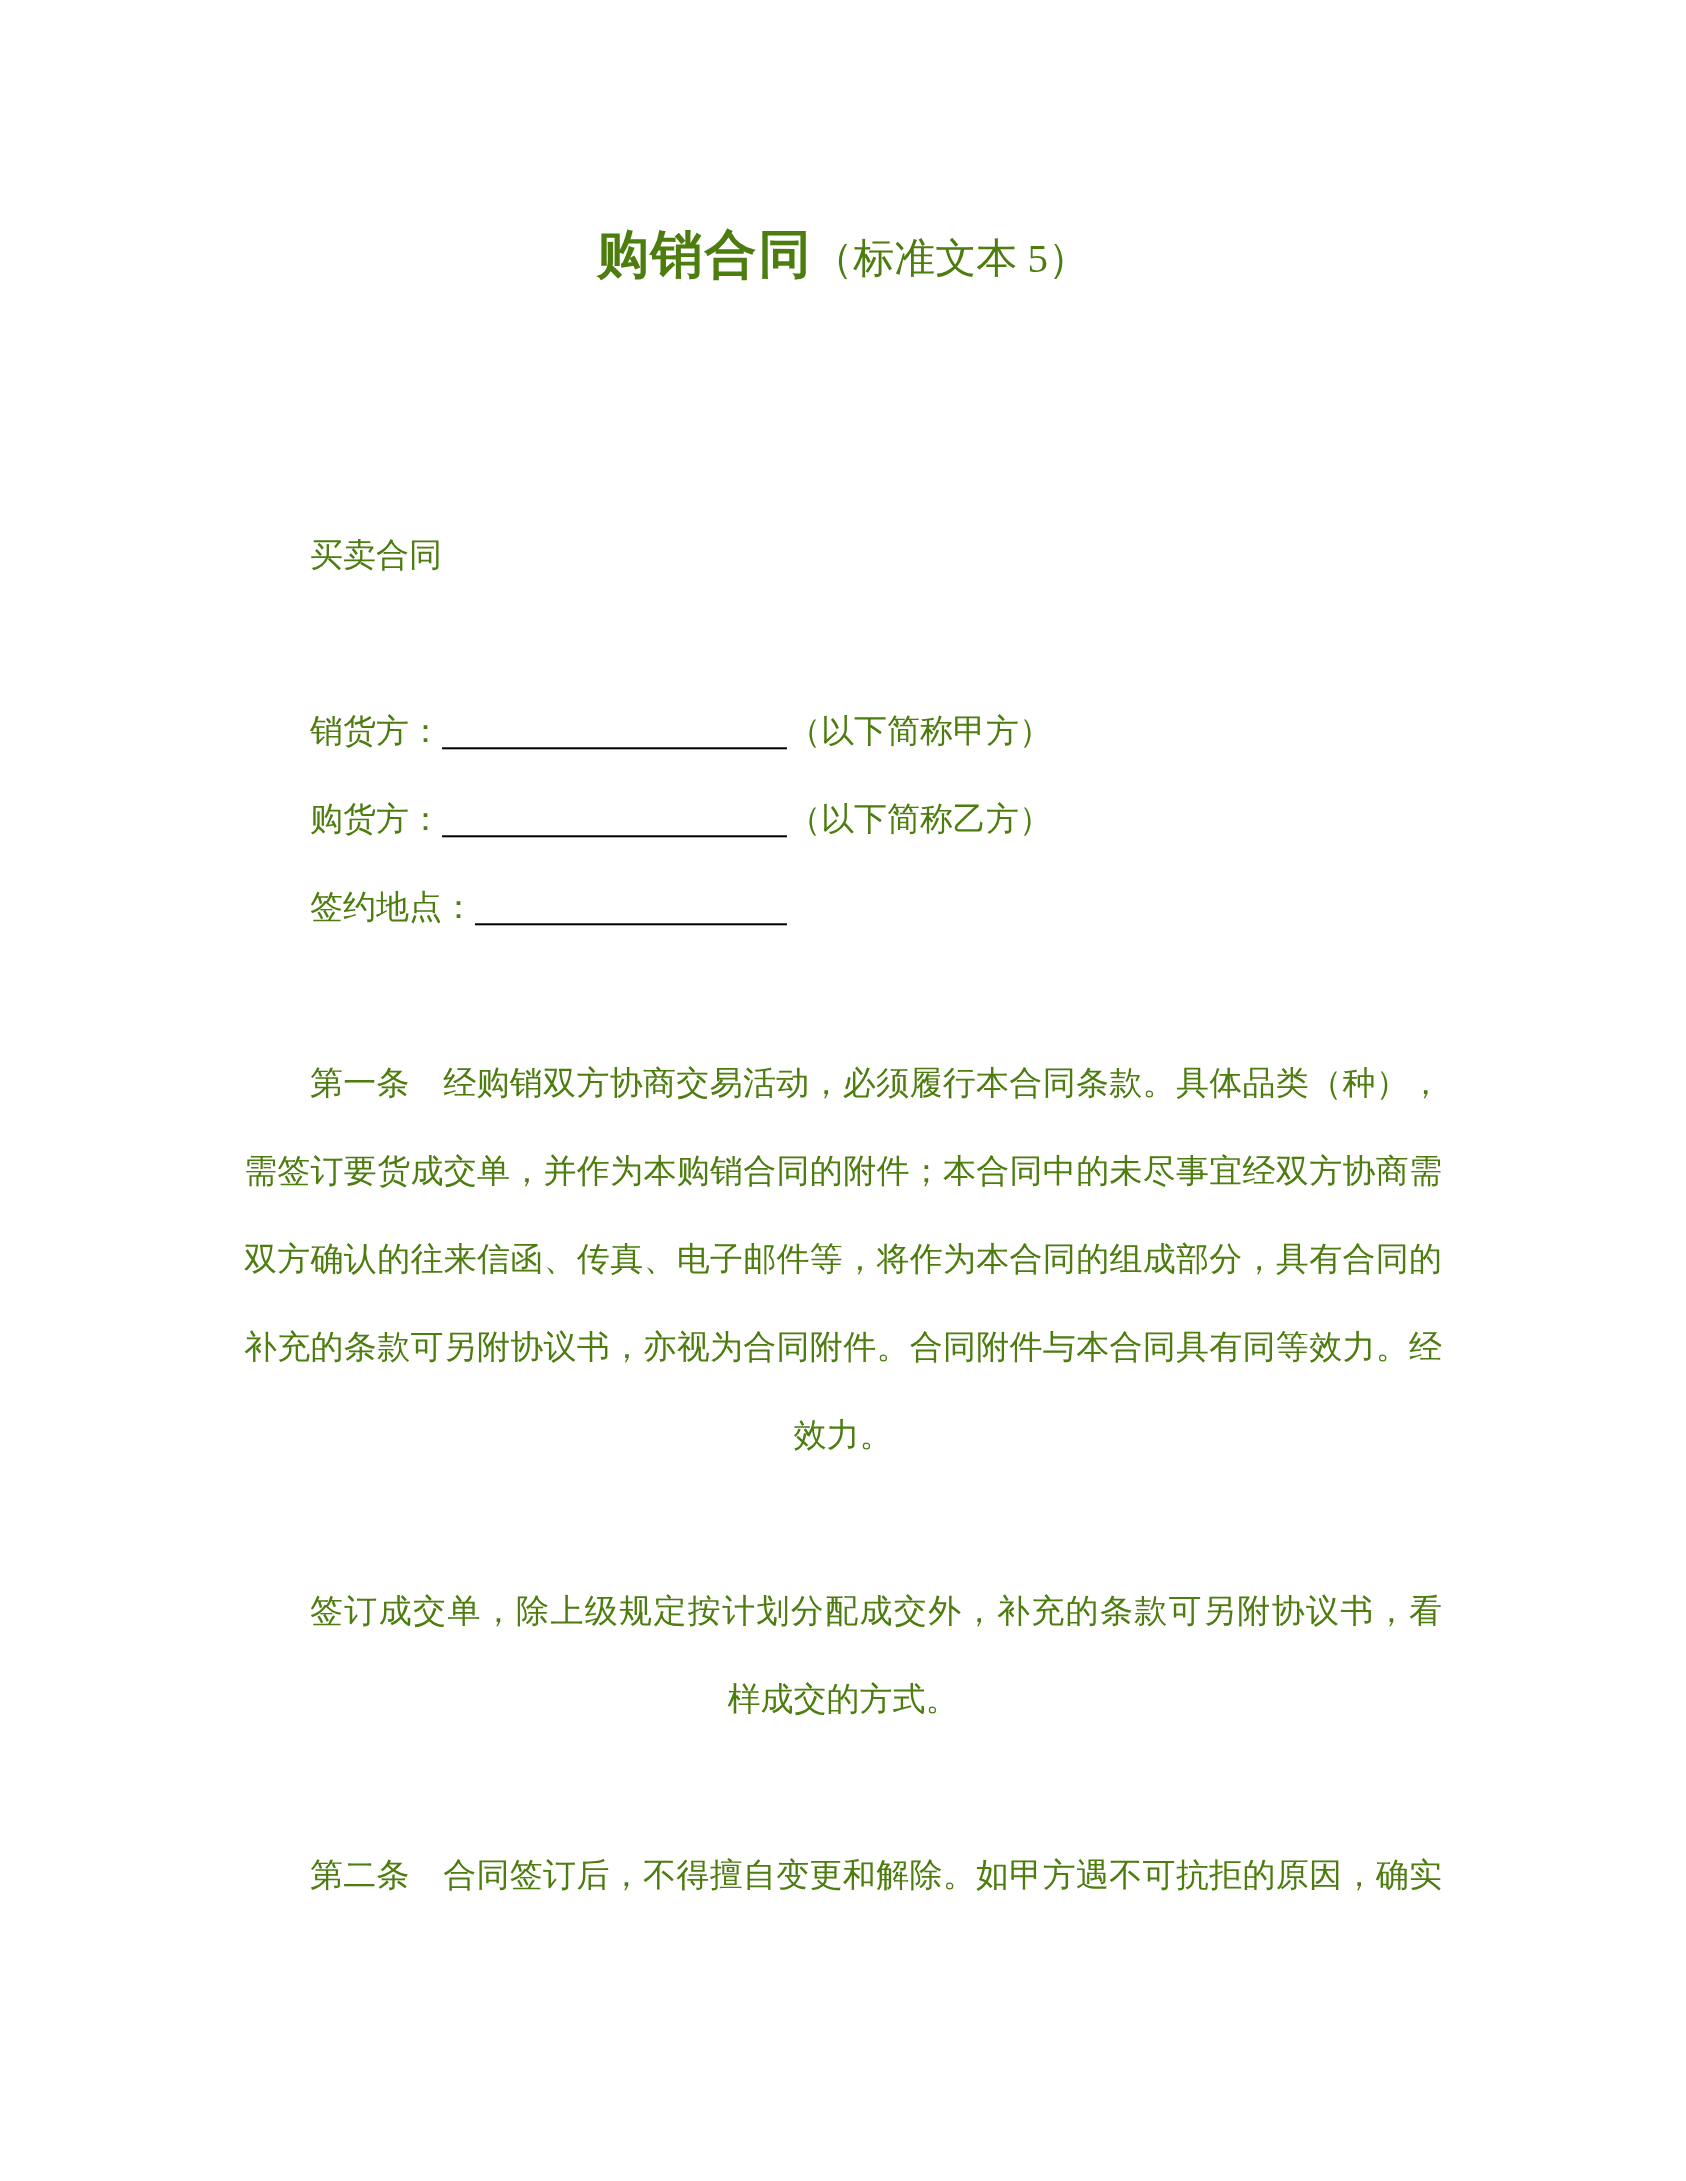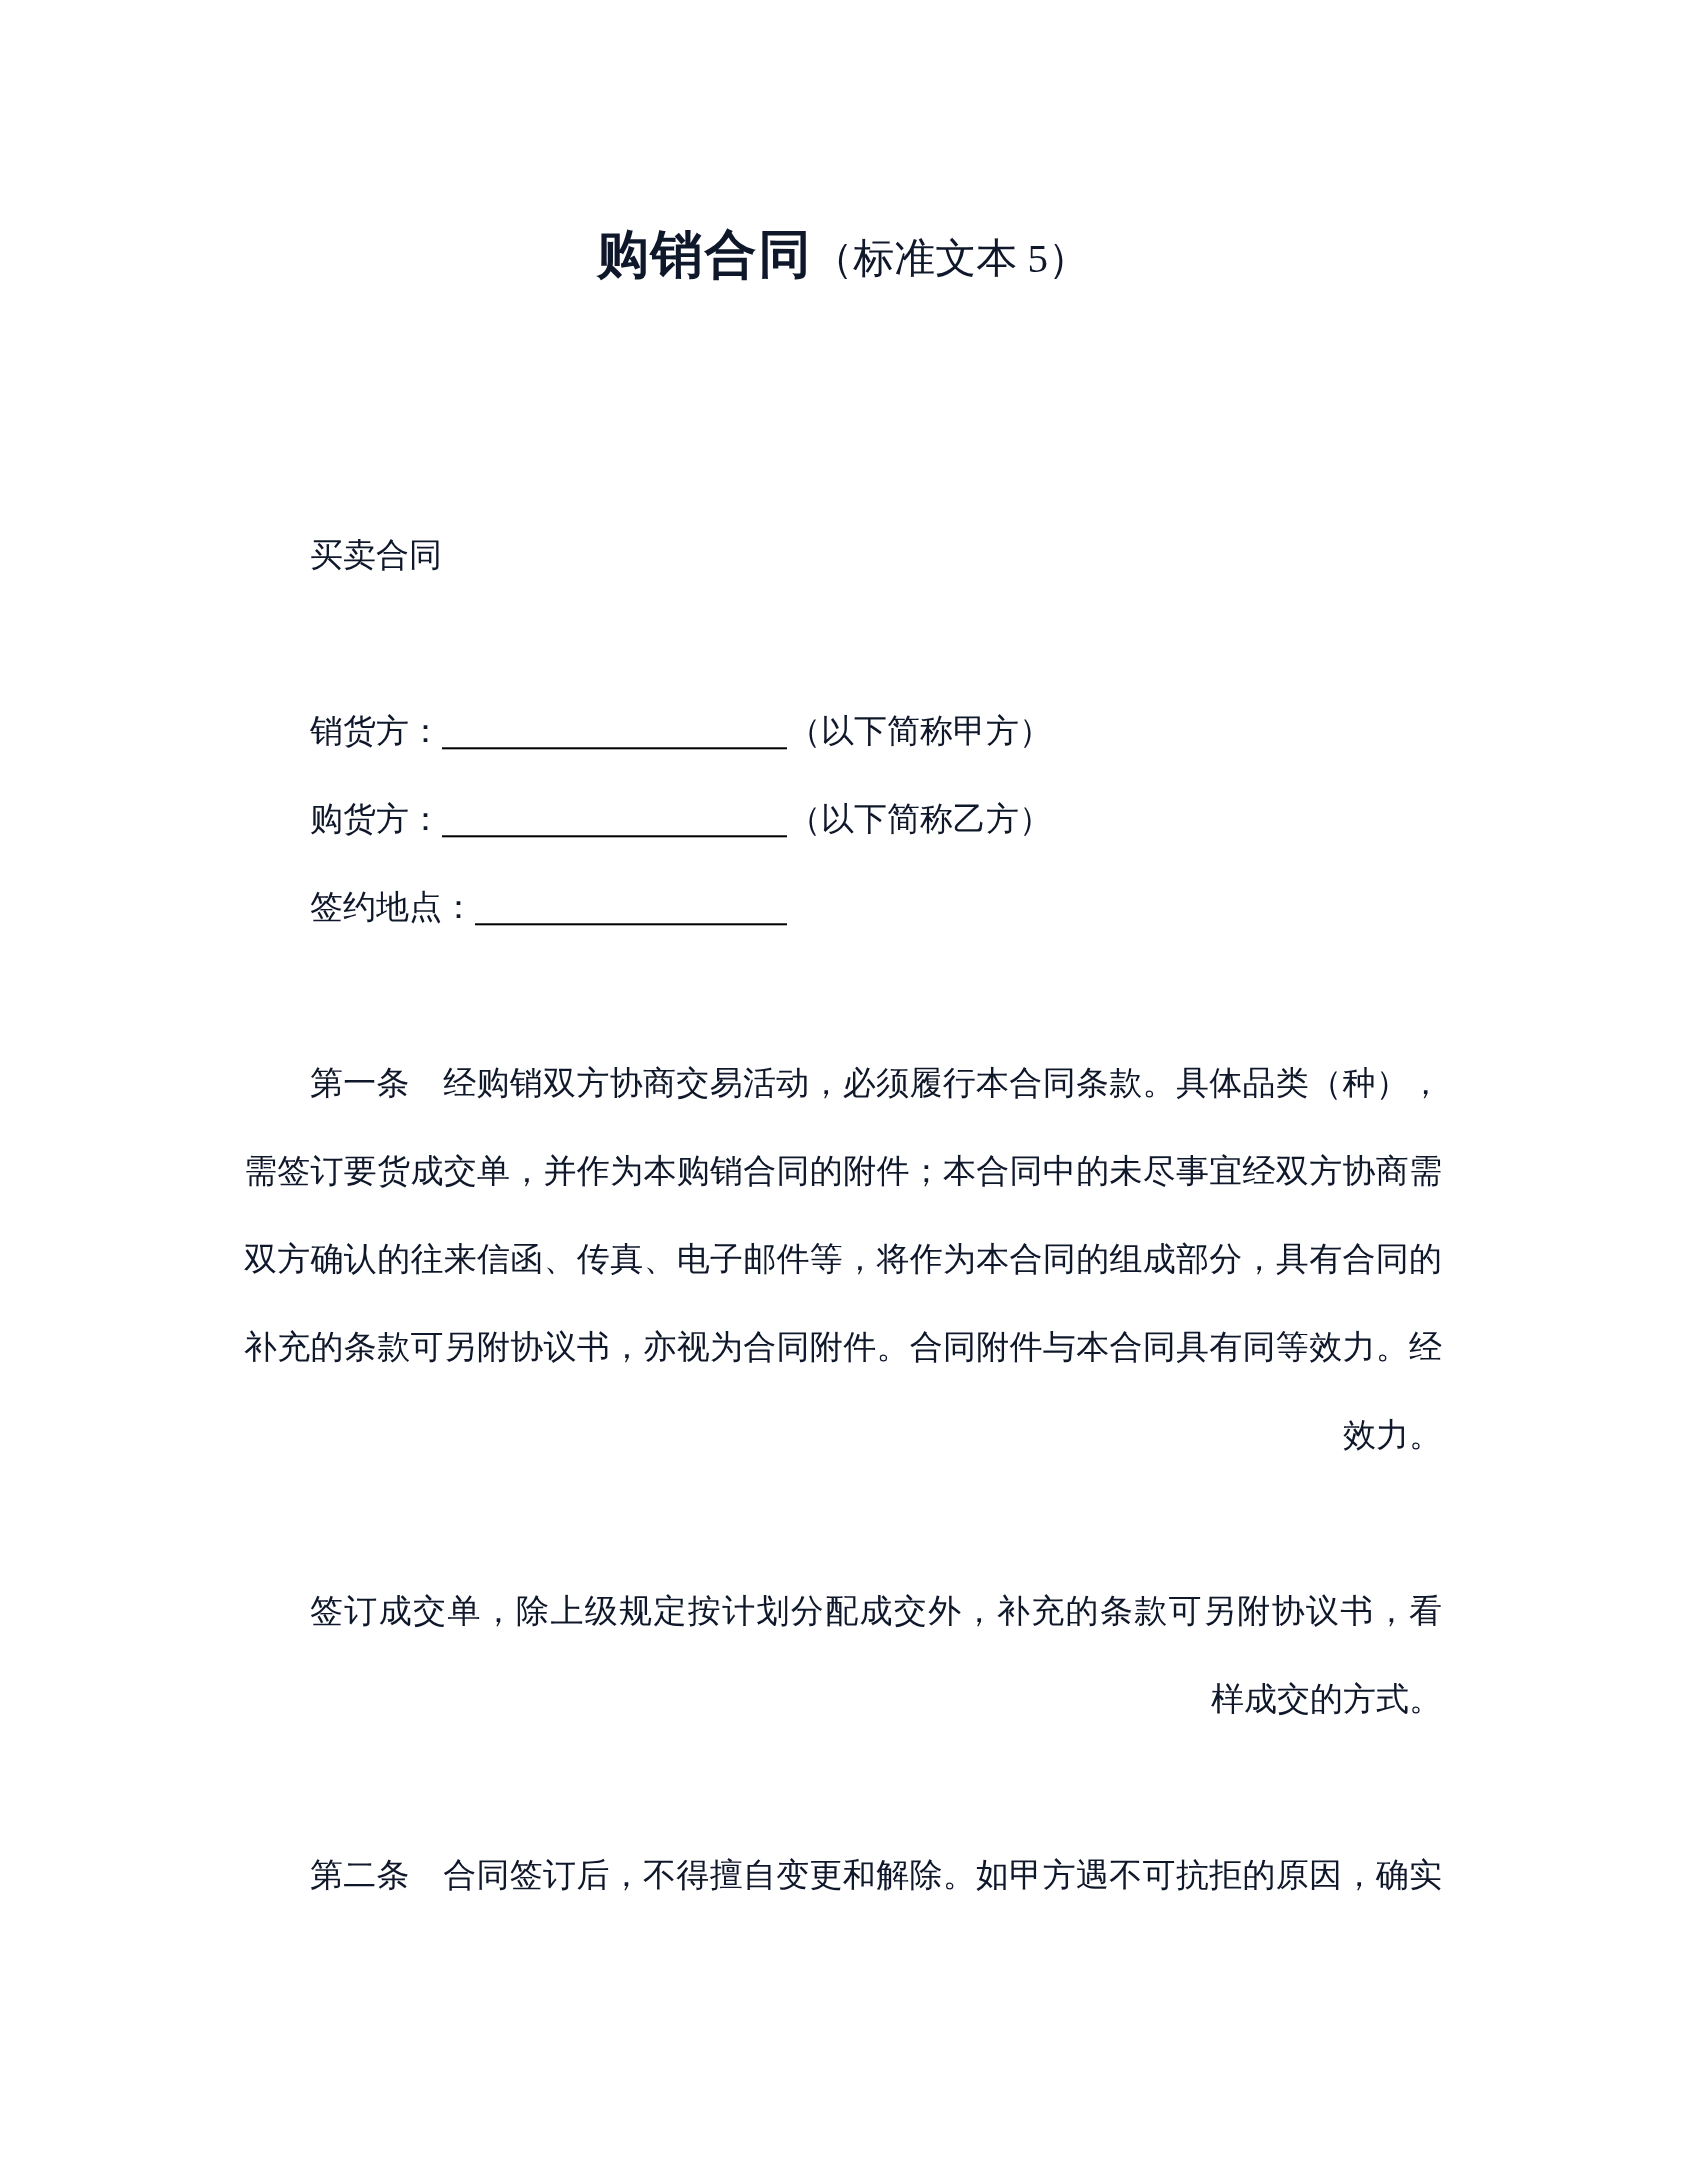--- a/index.html
+++ b/index.html
@@ -3,21 +3,21 @@
 <meta charset="utf-8">
 <style>
   html, body { margin: 0; padding: 0; background: #ffffff; }
   .page {
     position: relative;
     box-sizing: border-box;
     width: 1686px;
     height: 2182px;
     margin: 0 auto;
     background: #ffffff;
-    color: #0f172a;
+    color: #4d7c0f;
     font-family: "Liberation Serif", "DejaVu Serif", serif;
     font-size: 33px;
     line-height: 88px;
     padding: 206px 244px 0 244px;
     overflow: hidden;
   }
   .title {
     text-align: center;
     line-height: 96px;
     white-space: nowrap;
@@ -43,21 +43,21 @@
   .blank {
     display: inline-block;
     width: 345px;
     height: 0;
     border-bottom: 2.8px solid #000;
     transform: translateY(7.3px);
   }
   .field-row:nth-child(n+3) .blank { width: 312px; }
   .field-note { margin-left: 1px; }
   .para { margin-top: 88px; }
-  .line { text-align: right; }
+  .line { text-align: center; }
   .line.indent { text-indent: 2em; }
   .line.fill {
     text-align: justify;
     text-align-last: justify;
   }
 </style>
 </head>
 <body>
 
 <div class="page">

